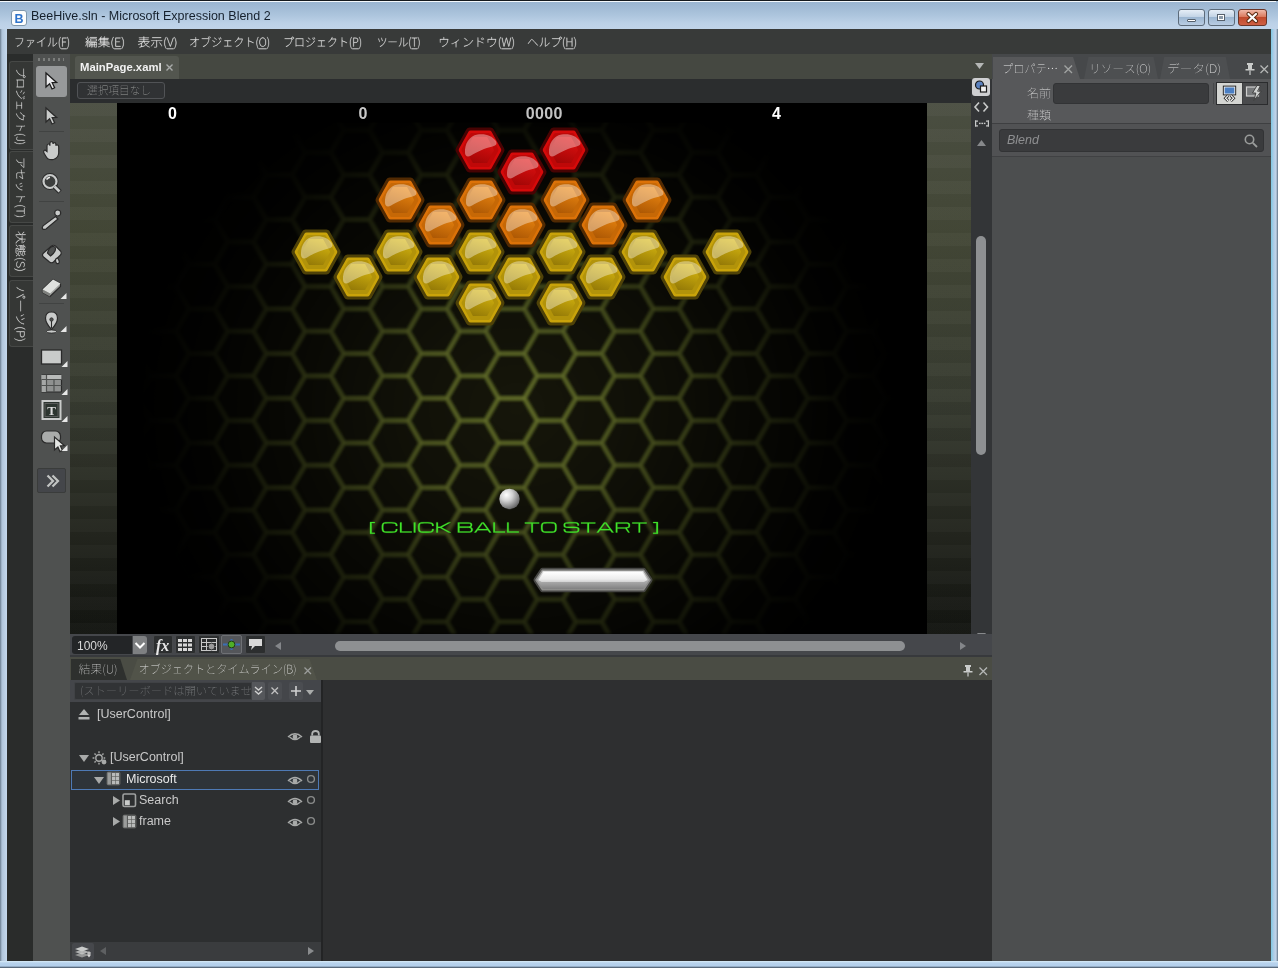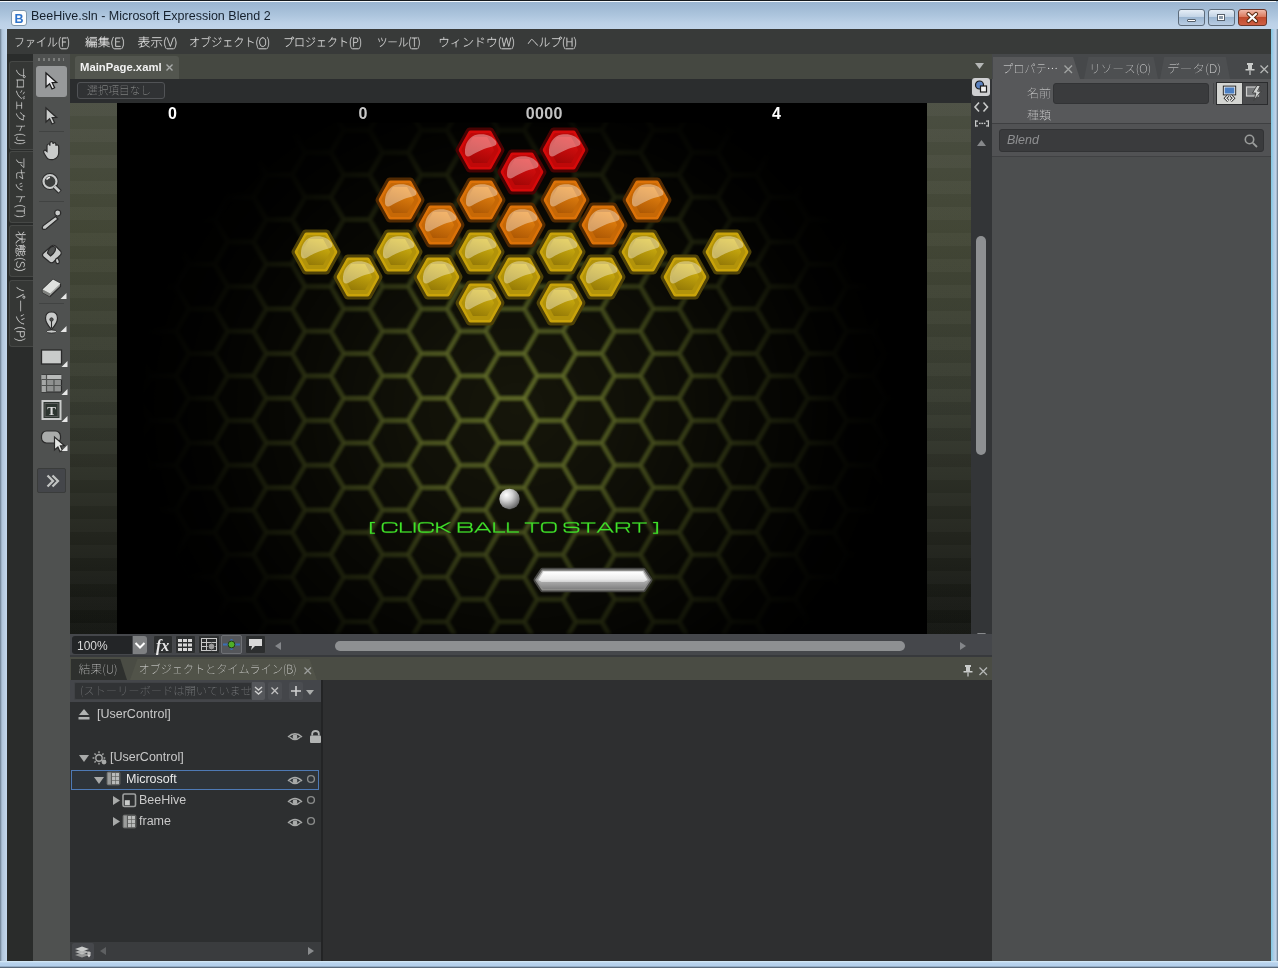--- a/index.html
+++ b/index.html
@@ -532,21 +532,21 @@
       </g>
     </svg>
 <div class="abs" style="left:126px;top:772px;font-size:12.5px;color:#e8e8e8">Microsoft</div>
 <svg class="abs" style="left:111px;top:795px" width="11" height="12">
       <path d="M2 1 L9 5.5 L2 10 Z" fill="#a8aaa9"></path>
     </svg>
 <svg class="abs" style="left:122px;top:793px" width="15" height="15">
       <rect x="1" y="1" width="12.5" height="12.5" rx="1.5" fill="none" stroke="#9fa1a0" stroke-width="1.6"></rect>
       <rect x="2.8" y="7.2" width="5" height="5" fill="#c9cbca"></rect>
     </svg>
-<div class="abs" style="left:139px;top:793px;font-size:12.5px;color:#c9c9c9">BeeHive</div>
+<div class="abs" style="left:139px;top:793px;font-size:12.5px;color:#c9c9c9">Search</div>
 <svg class="abs" style="left:111px;top:816px" width="11" height="12">
       <path d="M2 1 L9 5.5 L2 10 Z" fill="#a8aaa9"></path>
     </svg>
 <svg class="abs" style="left:122px;top:814px" width="15" height="15">
  <rect x="0.5" y="0.5" width="14" height="14" rx="2" fill="#5a5c5b"></rect>
  <rect x="1.5" y="1.5" width="3.4" height="12" fill="#9a9c9b"></rect>
  <g fill="#b9bbba">
         <rect x="6" y="2" width="3.4" height="3.4"></rect>
         <rect x="10" y="2" width="3" height="3.4"></rect>
         <rect x="6" y="6" width="3.4" height="3.4"></rect>

